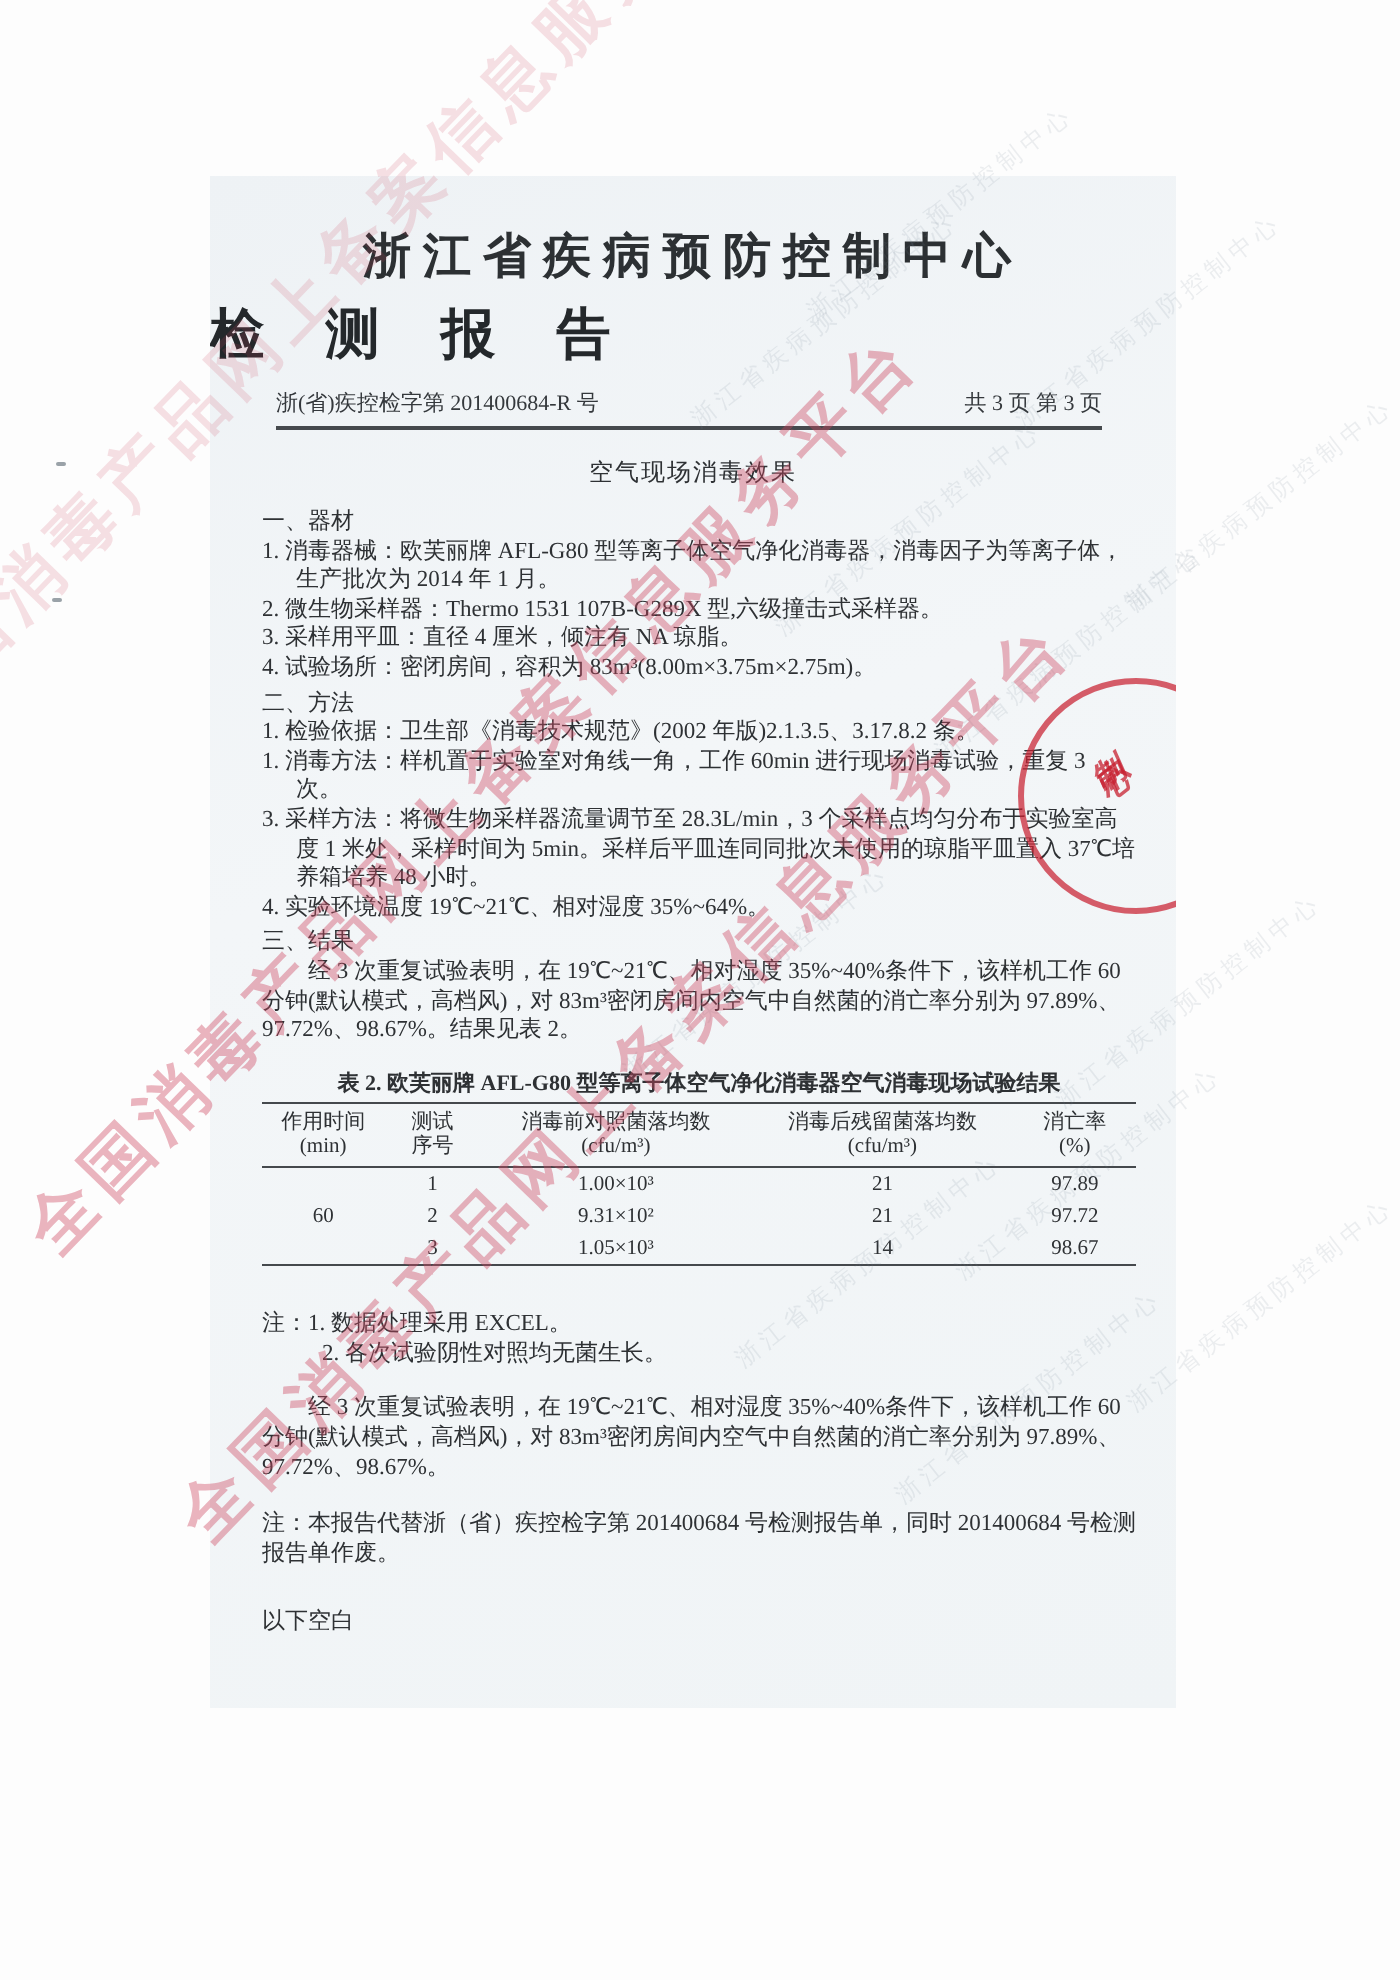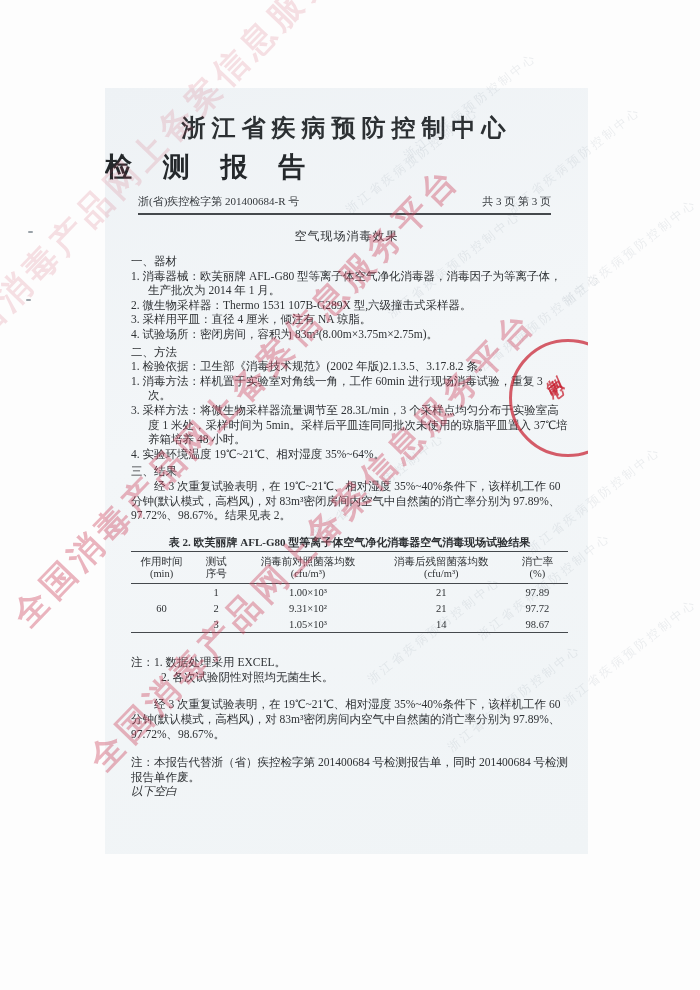--- a/index.html
+++ b/index.html
@@ -27,21 +27,21 @@
   table.rpt{width:100%;border-collapse:collapse;font-size:10.5px;
         border-top:1.6px solid #45494d;border-bottom:1.6px solid #45494d;}
   table.rpt thead tr:last-child th{border-bottom:1px solid #45494d;}
   table.rpt th{font-weight:400;padding:1px 2px;line-height:12px;margin-top:14px;}
   table.rpt td{text-align:center;padding:1.5px 2px;line-height:13px;}
   table.rpt thead th{text-align:center;vertical-align:middle;padding-top:4px;padding-bottom:3px;}
   .tbl-notes{margin-top:22px;}
   .tbl-note2{padding-left:30px;}
   .concl-block{margin-top:13px;}
   .footer-note{margin-top:14px;padding-left:0;}
-  .end-note{font-style:italic;}
+  .end-note{margin-top:20px;}
   
   .seal{position:absolute;left:404px;top:251px;width:112px;height:112px;
         border:3.5px solid rgba(199,32,48,0.72);border-radius:50%;}
   .seal-text{position:absolute;left:19px;top:28px;font-size:16px;color:rgba(199,32,48,0.75);
         transform:rotate(-38deg);font-style:italic;font-weight:700;letter-spacing:2px;
         white-space:nowrap;writing-mode:vertical-rl;}
   
   .wm{position:absolute;white-space:nowrap;font-size:34px;font-weight:700;
       letter-spacing:5px;transform:rotate(-46deg);transform-origin:left center;
       color:rgba(206,70,96,0.40);z-index:6;font-family:"Liberation Serif",serif;}

